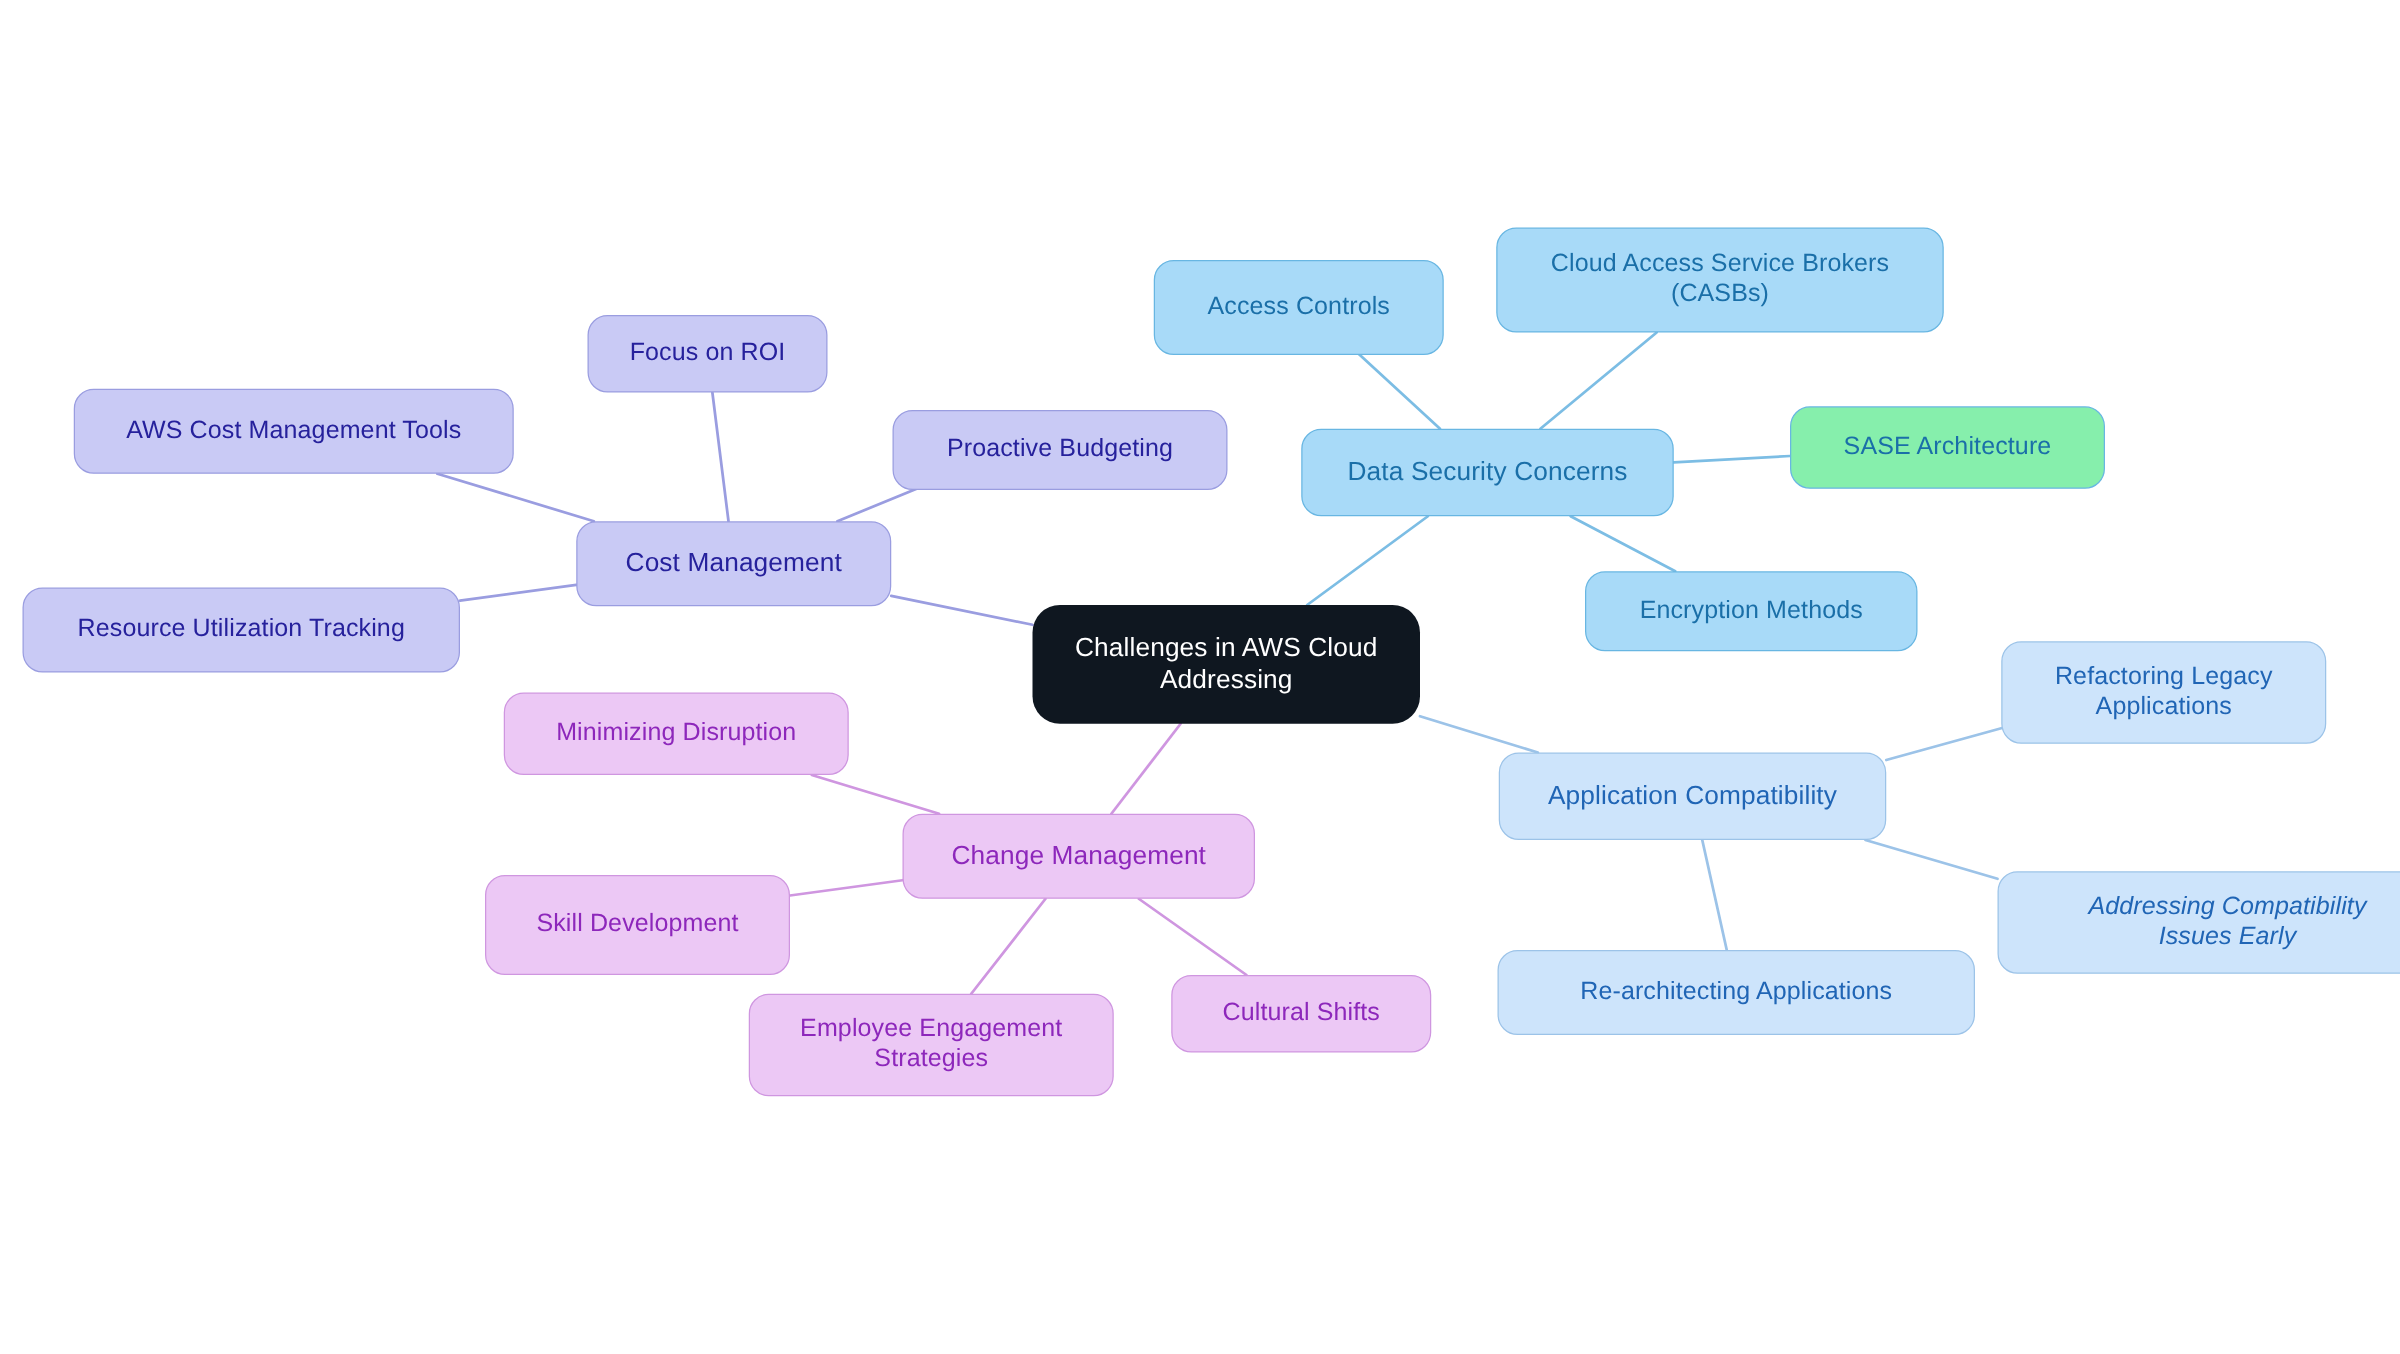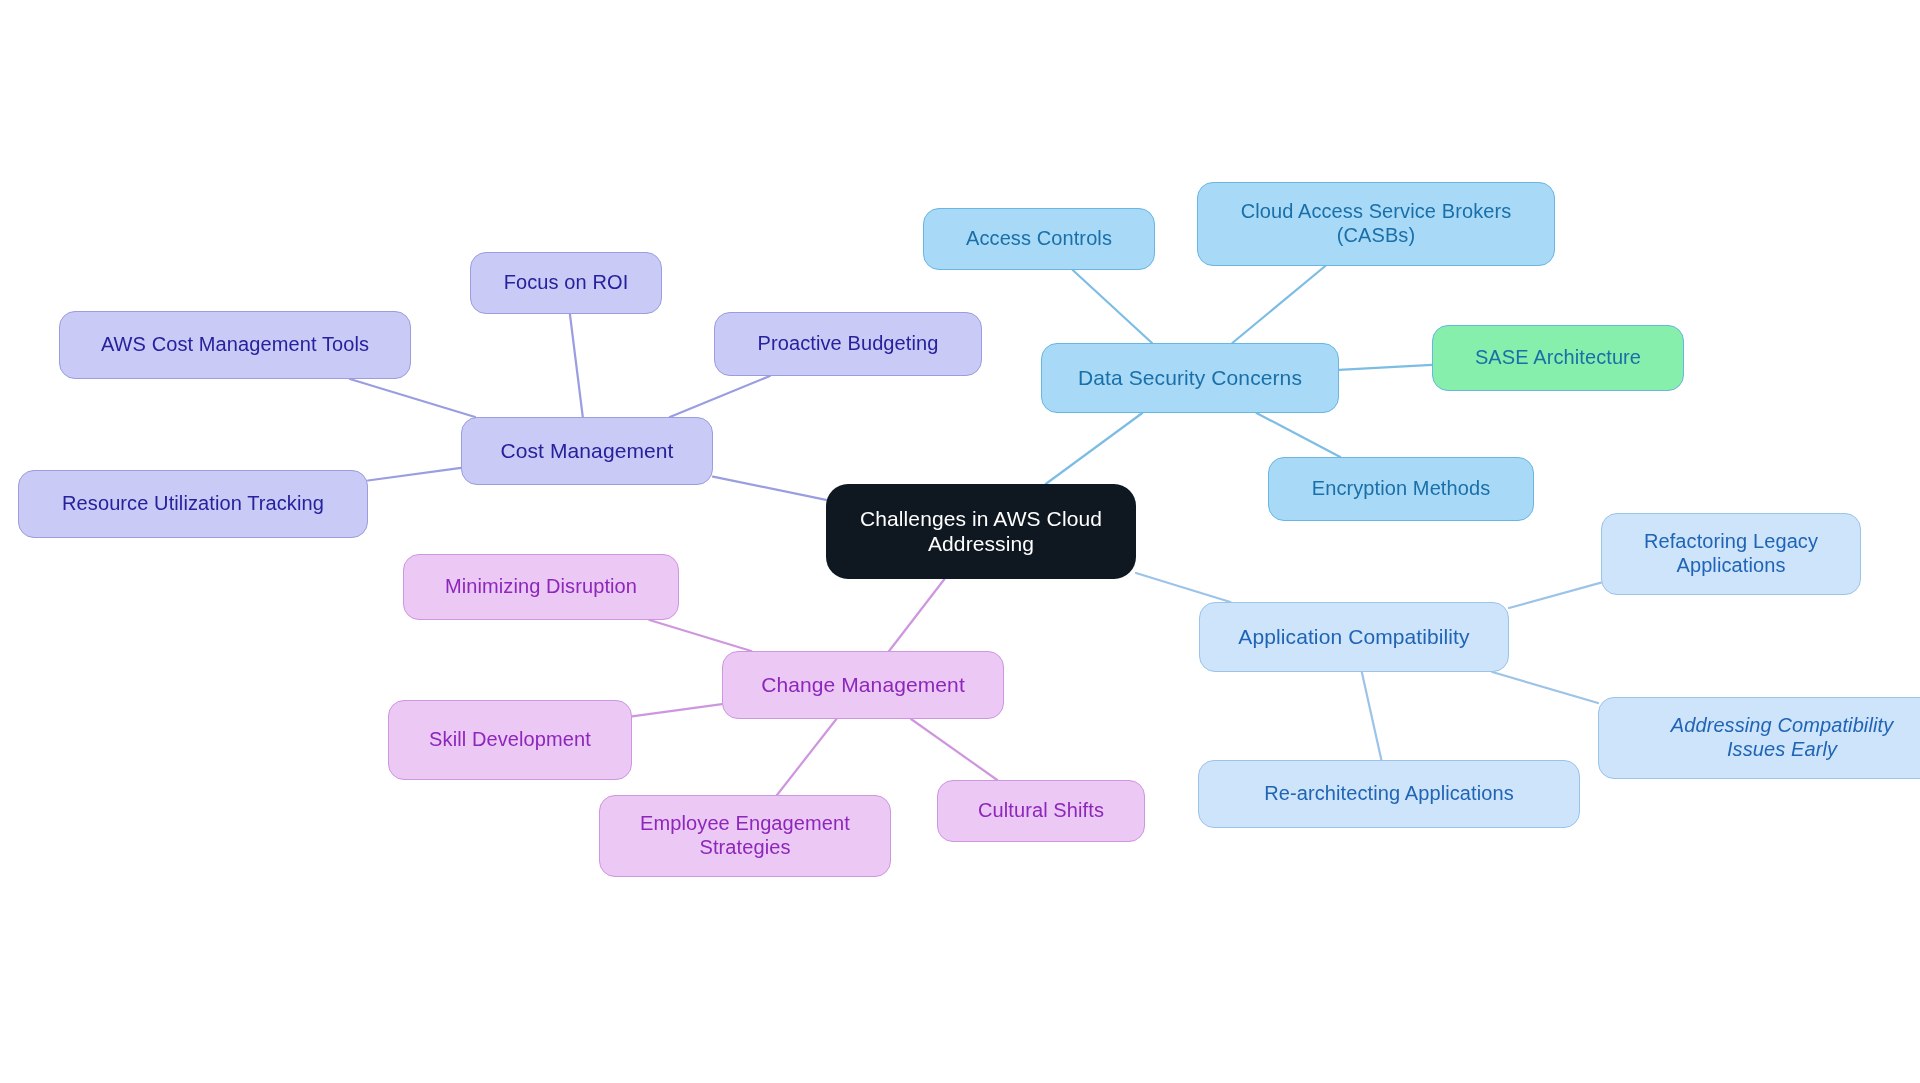--- a/index.html
+++ b/index.html
@@ -77,21 +77,21 @@
       <path d="M 911.0 719.0 L 997.2 780.0" stroke="#cf96e0" stroke-width="2.2" fill="none" stroke-linecap="round"></path>
     </svg>
   <div id="nodes-layer">
       <div class="node root" style="left: 826px; top: 484px; width: 310px; height: 95px; background: rgb(15, 23, 32); border-color: rgb(15, 23, 32); color: rgb(255, 255, 255); font-size: 21px; border-width: 0px;">
         <span class="node-label">Challenges in AWS Cloud
 Addressing</span>
       </div>
       <div class="node" style="left: 1041px; top: 343px; width: 298px; height: 70px; background: rgb(168, 218, 248); border-color: rgb(104, 182, 226); color: rgb(26, 111, 168); font-size: 21px;">
         <span class="node-label">Data Security Concerns</span>
       </div>
-      <div class="node" style="left: 923px; top: 208px; width: 232px; height: 62px; background: rgb(168, 218, 248); border-color: rgb(104, 182, 226); color: rgb(26, 111, 168); font-size: 20px;">
+      <div class="node" style="left: 923px; top: 208px; width: 232px; height: 76px; background: rgb(168, 218, 248); border-color: rgb(104, 182, 226); color: rgb(26, 111, 168); font-size: 20px;">
         <span class="node-label">Access Controls</span>
       </div>
       <div class="node" style="left: 1197px; top: 182px; width: 358px; height: 84px; background: rgb(168, 218, 248); border-color: rgb(104, 182, 226); color: rgb(26, 111, 168); font-size: 20px;">
         <span class="node-label">Cloud Access Service Brokers
 (CASBs)</span>
       </div>
       <div class="node" style="left: 1432px; top: 325px; width: 252px; height: 66px; background: #86efac; border-color: rgb(104, 182, 226); color: rgb(26, 111, 168); font-size: 20px;">
         <span class="node-label">SASE Architecture</span>
       </div>
       <div class="node" style="left: 1268px; top: 457px; width: 266px; height: 64px; background: rgb(168, 218, 248); border-color: rgb(104, 182, 226); color: rgb(26, 111, 168); font-size: 20px;">
@@ -113,21 +113,21 @@
       </div>
       <div class="node" style="left: 461px; top: 417px; width: 252px; height: 68px; background: rgb(201, 202, 245); border-color: rgb(154, 157, 224); color: rgb(38, 33, 156); font-size: 21px;">
         <span class="node-label">Cost Management</span>
       </div>
       <div class="node" style="left: 470px; top: 252px; width: 192px; height: 62px; background: rgb(201, 202, 245); border-color: rgb(154, 157, 224); color: rgb(38, 33, 156); font-size: 20px;">
         <span class="node-label">Focus on ROI</span>
       </div>
       <div class="node" style="left: 59px; top: 311px; width: 352px; height: 68px; background: rgb(201, 202, 245); border-color: rgb(154, 157, 224); color: rgb(38, 33, 156); font-size: 20px;">
         <span class="node-label">AWS Cost Management Tools</span>
       </div>
-      <div class="node" style="left: 714px; top: 312px; width: 268px; height: 64px; background: rgb(201, 202, 245); border-color: rgb(154, 157, 224); color: rgb(38, 33, 156); font-size: 20px;">
+      <div class="node" style="left: 714px; top: 328px; width: 268px; height: 64px; background: rgb(201, 202, 245); border-color: rgb(154, 157, 224); color: rgb(38, 33, 156); font-size: 20px;">
         <span class="node-label">Proactive Budgeting</span>
       </div>
       <div class="node" style="left: 18px; top: 470px; width: 350px; height: 68px; background: rgb(201, 202, 245); border-color: rgb(154, 157, 224); color: rgb(38, 33, 156); font-size: 20px;">
         <span class="node-label">Resource Utilization Tracking</span>
       </div>
       <div class="node" style="left: 722px; top: 651px; width: 282px; height: 68px; background: rgb(236, 200, 245); border-color: rgb(207, 150, 224); color: rgb(141, 39, 187); font-size: 21px;">
         <span class="node-label">Change Management</span>
       </div>
       <div class="node" style="left: 403px; top: 554px; width: 276px; height: 66px; background: rgb(236, 200, 245); border-color: rgb(207, 150, 224); color: rgb(141, 39, 187); font-size: 20px;">
         <span class="node-label">Minimizing Disruption</span>

